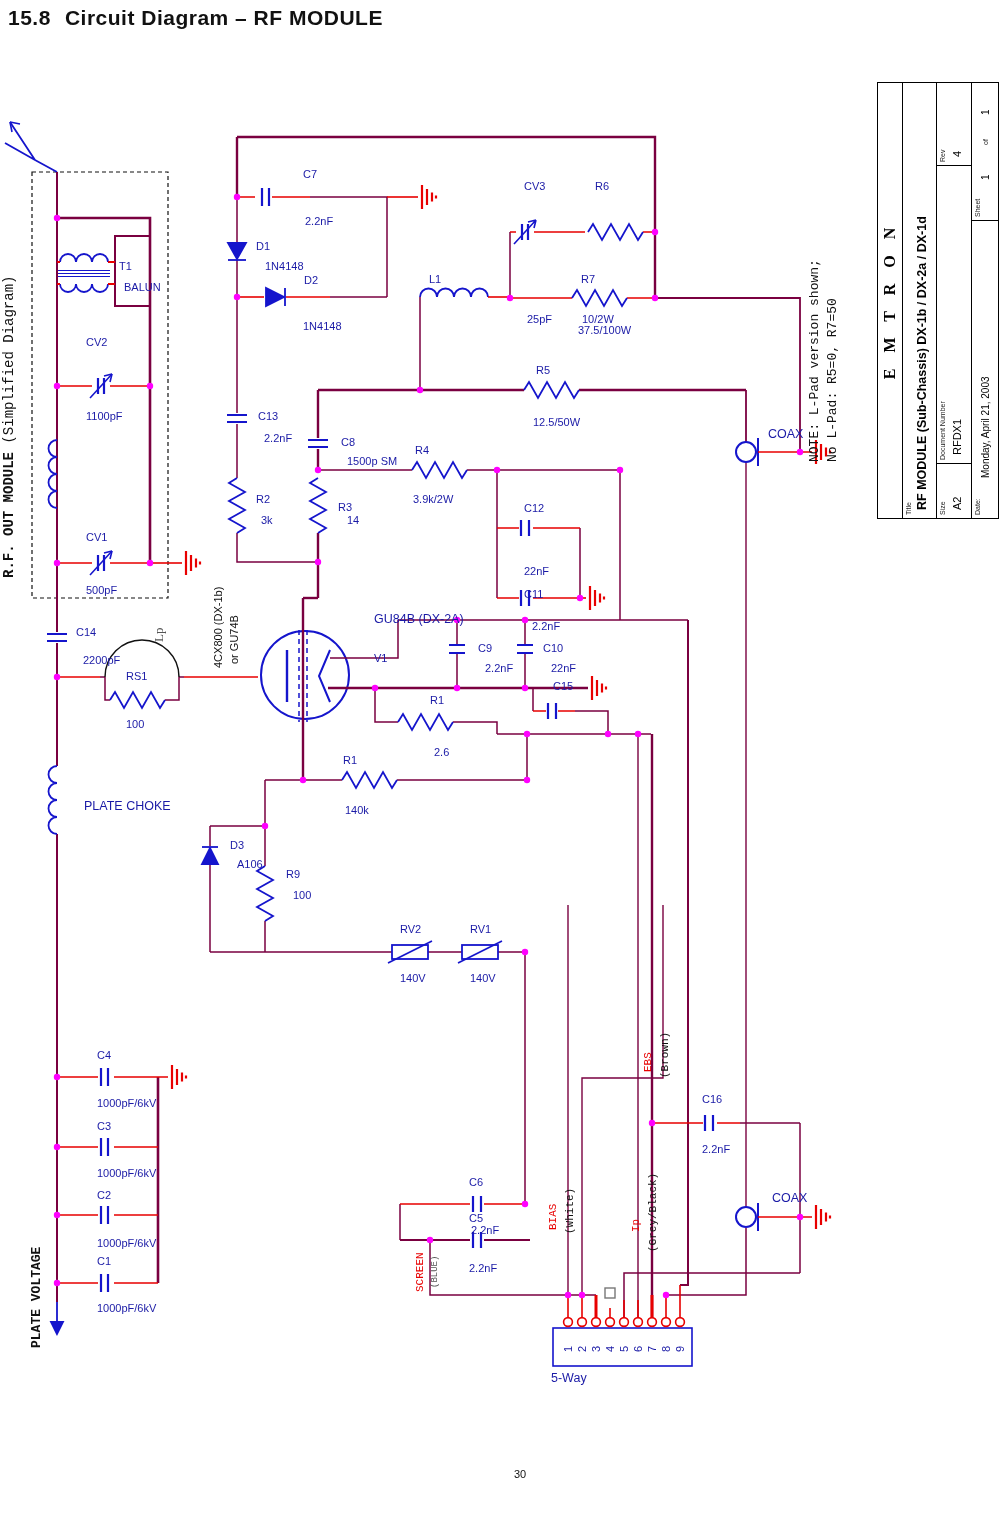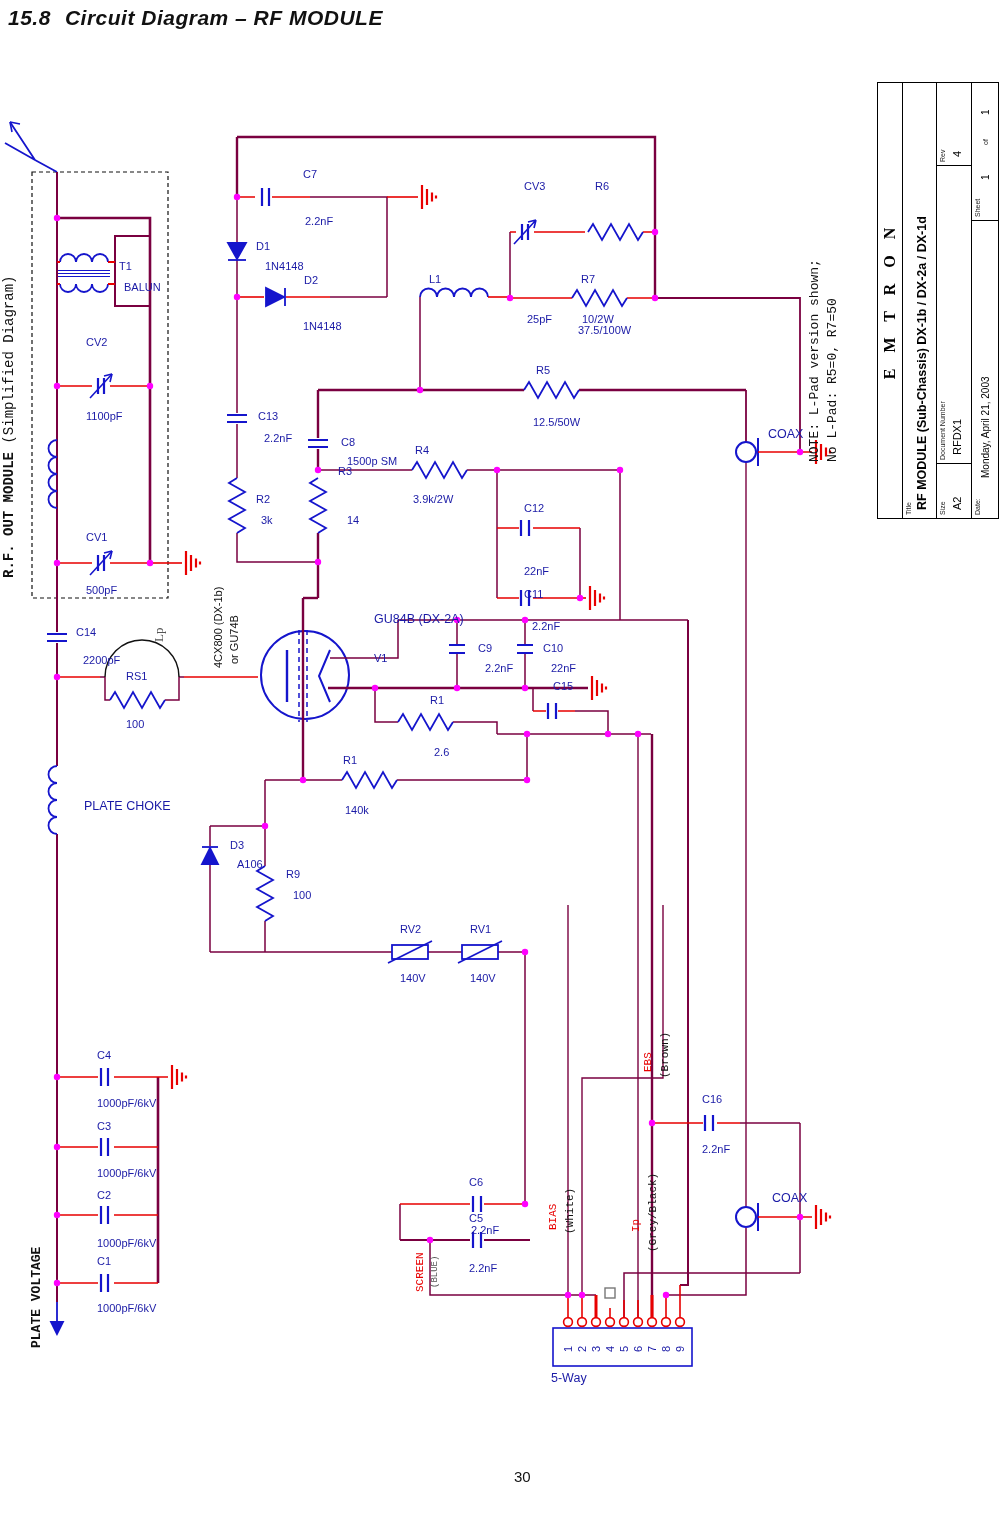--- a/index.html
+++ b/index.html
@@ -8,23 +8,23 @@
   #wires{position:absolute;left:0;top:0;z-index:1;}
   .lbl{position:absolute;z-index:2;font-size:11px;color:#1a1aa6;white-space:nowrap;
        font-family:"Liberation Sans",sans-serif;line-height:1.1;}
   .big{font-size:12.5px;}
   .rot{transform-origin:0 0;transform:rotate(-90deg);}
   .mono{font-family:"Liberation Mono","DejaVu Sans Mono",monospace;}
   .blk{color:#111;}
   .red{color:#e80000;}
   .gry{color:#555;}
   .heading{position:absolute;left:8px;top:6px;z-index:3;font-size:21px;font-weight:bold;
-           font-style:italic;color:#111;letter-spacing:0.5px;}
+           color:#111;letter-spacing:0.5px;}
   .heading .hnum{margin-right:14px;}
-  .pgnum{position:absolute;left:514px;top:1468px;font-size:15px;color:#111;z-index:3;}
+  .pgnum{position:absolute;left:514px;top:1468px;font-size:11px;color:#111;z-index:3;}
   
   #tblock{position:absolute;left:877px;top:519px;width:437px;height:122px;z-index:3;
           transform-origin:0 0;transform:rotate(-90deg);background:#fff;}
   #tblock .inner{width:435px;height:120px;border:1.5px solid #000;display:flex;flex-direction:column;}
   .tb-r1{height:24px;border-bottom:1px solid #000;display:flex;align-items:center;justify-content:center;
          font-family:"Liberation Serif",serif;font-weight:bold;font-size:16px;letter-spacing:6px;color:#000;}
   .tb-r2{height:33px;border-bottom:1px solid #000;position:relative;}
   .tb-lab{font-size:7px;color:#222;position:absolute;}
   .tb-title{position:absolute;left:8px;top:12px;font-size:12.5px;font-weight:bold;color:#000;white-space:nowrap;}
   .tb-r3{height:35px;border-bottom:1px solid #000;display:flex;}
@@ -364,21 +364,21 @@
   <span class="lbl" style="left:536px;top:364px">R5</span>
   <span class="lbl" style="left:533px;top:416px">12.5/50W</span>
   <span class="lbl" style="left:258px;top:410px">C13</span>
   <span class="lbl" style="left:264px;top:432px">2.2nF</span>
   <span class="lbl" style="left:341px;top:436px">C8</span>
   <span class="lbl" style="left:347px;top:455px">1500p SM</span>
   <span class="lbl" style="left:415px;top:444px">R4</span>
   <span class="lbl" style="left:413px;top:493px">3.9k/2W</span>
   <span class="lbl" style="left:256px;top:493px">R2</span>
   <span class="lbl" style="left:261px;top:514px">3k</span>
-  <span class="lbl" style="left:338px;top:465px">R3</span>
+  <span class="lbl" style="left:338px;top:501px">R3</span>
   <span class="lbl" style="left:347px;top:514px">14</span>
   <span class="lbl" style="left:524px;top:502px">C12</span>
   <span class="lbl" style="left:524px;top:565px">22nF</span>
   <span class="lbl" style="left:524px;top:588px">C11</span>
   <span class="lbl" style="left:532px;top:620px">2.2nF</span>
   <span class="lbl" style="left:119px;top:260px">T1</span>
   <span class="lbl" style="left:124px;top:281px">BALUN</span>
   <span class="lbl" style="left:86px;top:336px">CV2</span>
   <span class="lbl" style="left:86px;top:410px">1100pF</span>
   <span class="lbl" style="left:86px;top:531px">CV1</span>

